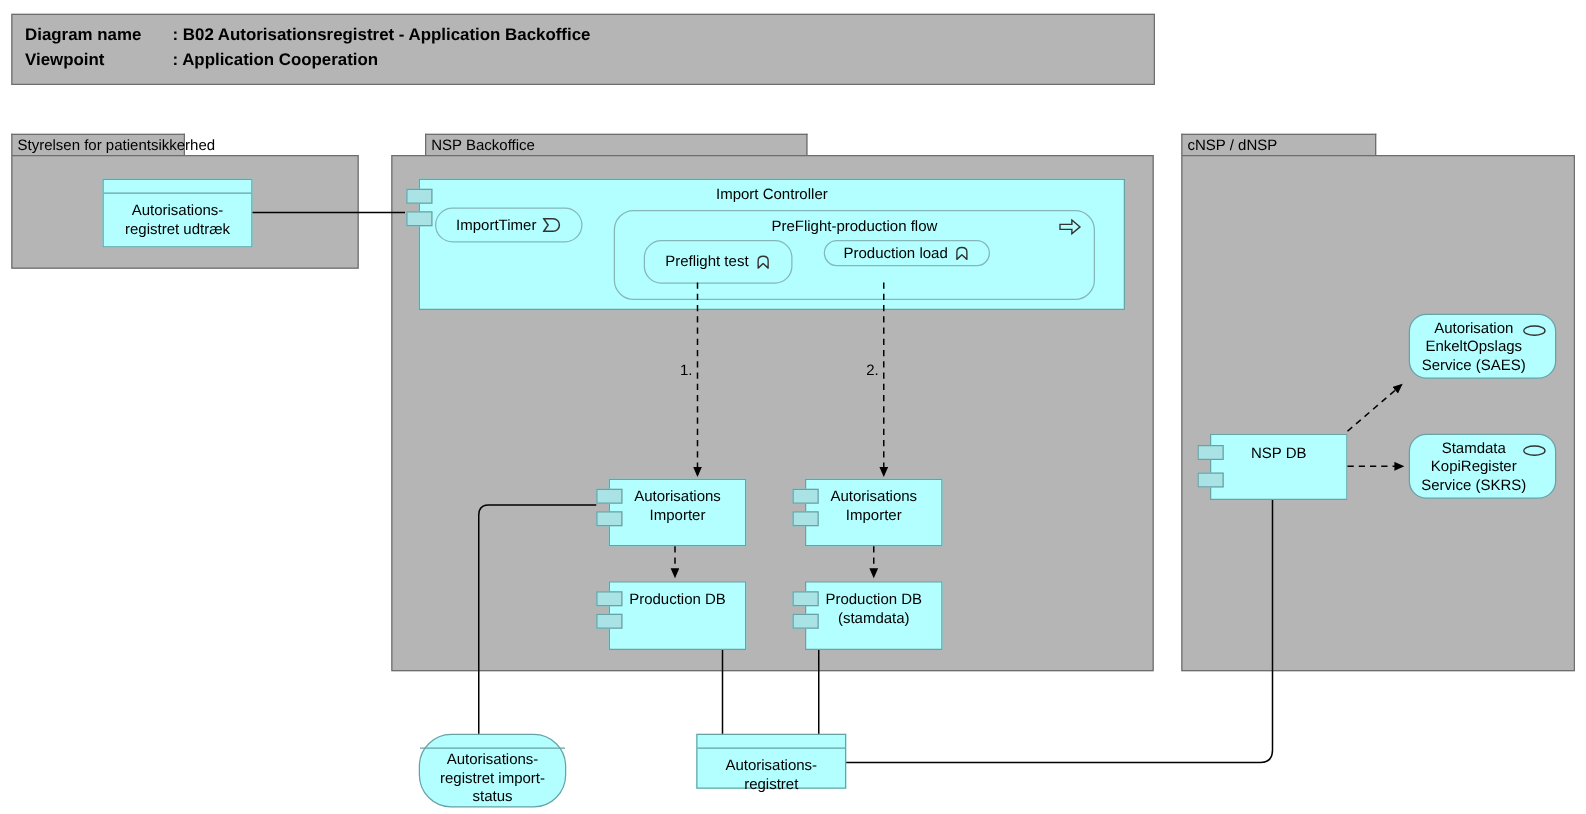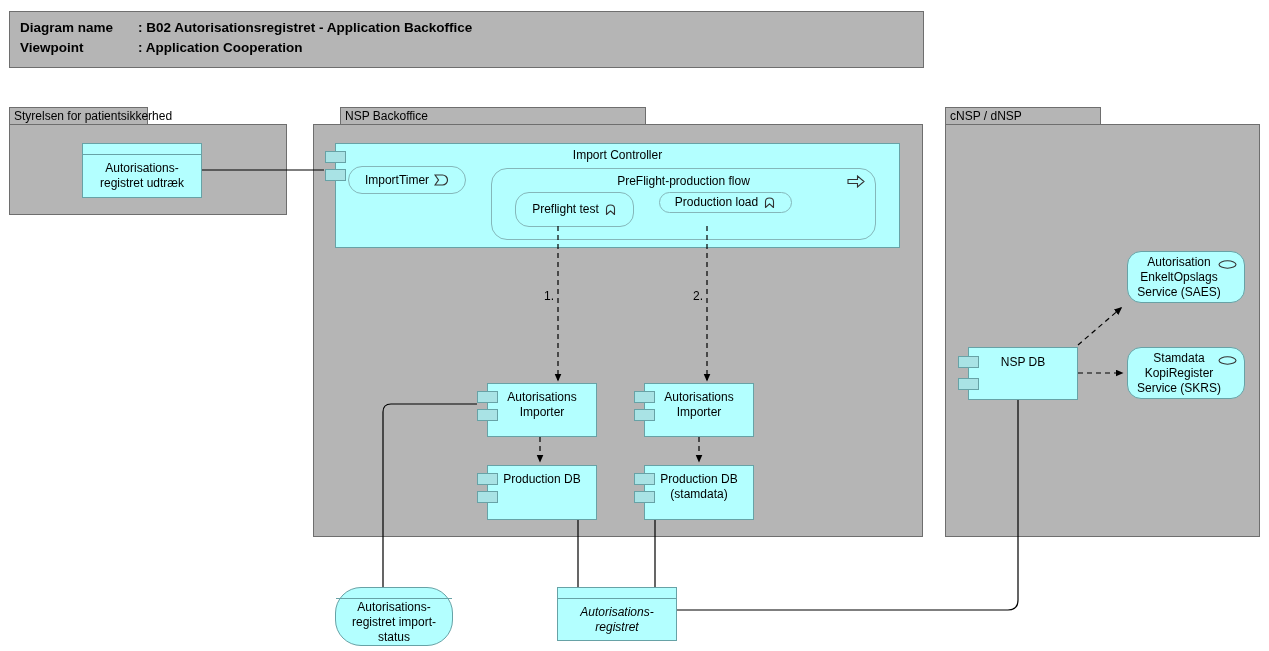--- a/index.html
+++ b/index.html
@@ -159,21 +159,21 @@
           <ellipse cx="9.5" cy="4.5" rx="8.5" ry="3.7" fill="none" stroke="#333" stroke-width="1.1"></ellipse>
         </svg>
     </span>
   </div>
 
   <div class="node" style="left:335px;top:587px;width:118px;height:59px;border-radius:26px;">
     <span class="band"></span>
     <div class="lbl" style="padding:1px 2px 0;">Autorisations-registret import-status</div>
   </div>
 
-  <div class="node" style="left:557px;top:587px;width:120px;height:54px;font-style:italic;">
+  <div class="node" style="left:557px;top:587px;width:120px;height:44px;">
     <span class="band"></span>
     <div class="lbl" style="padding:6px 4px 0;">Autorisations-registret</div>
   </div>
 
   <div class="conn-label" style="left:534px;top:289px;width:20px;text-align:right;">1.</div>
   <div class="conn-label" style="left:683px;top:289px;width:20px;text-align:right;">2.</div>
 
   <svg id="wires">
     <defs>
       <marker id="arr" markerWidth="9" markerHeight="8" refX="6.5" refY="3.5" orient="auto" markerUnits="userSpaceOnUse">

